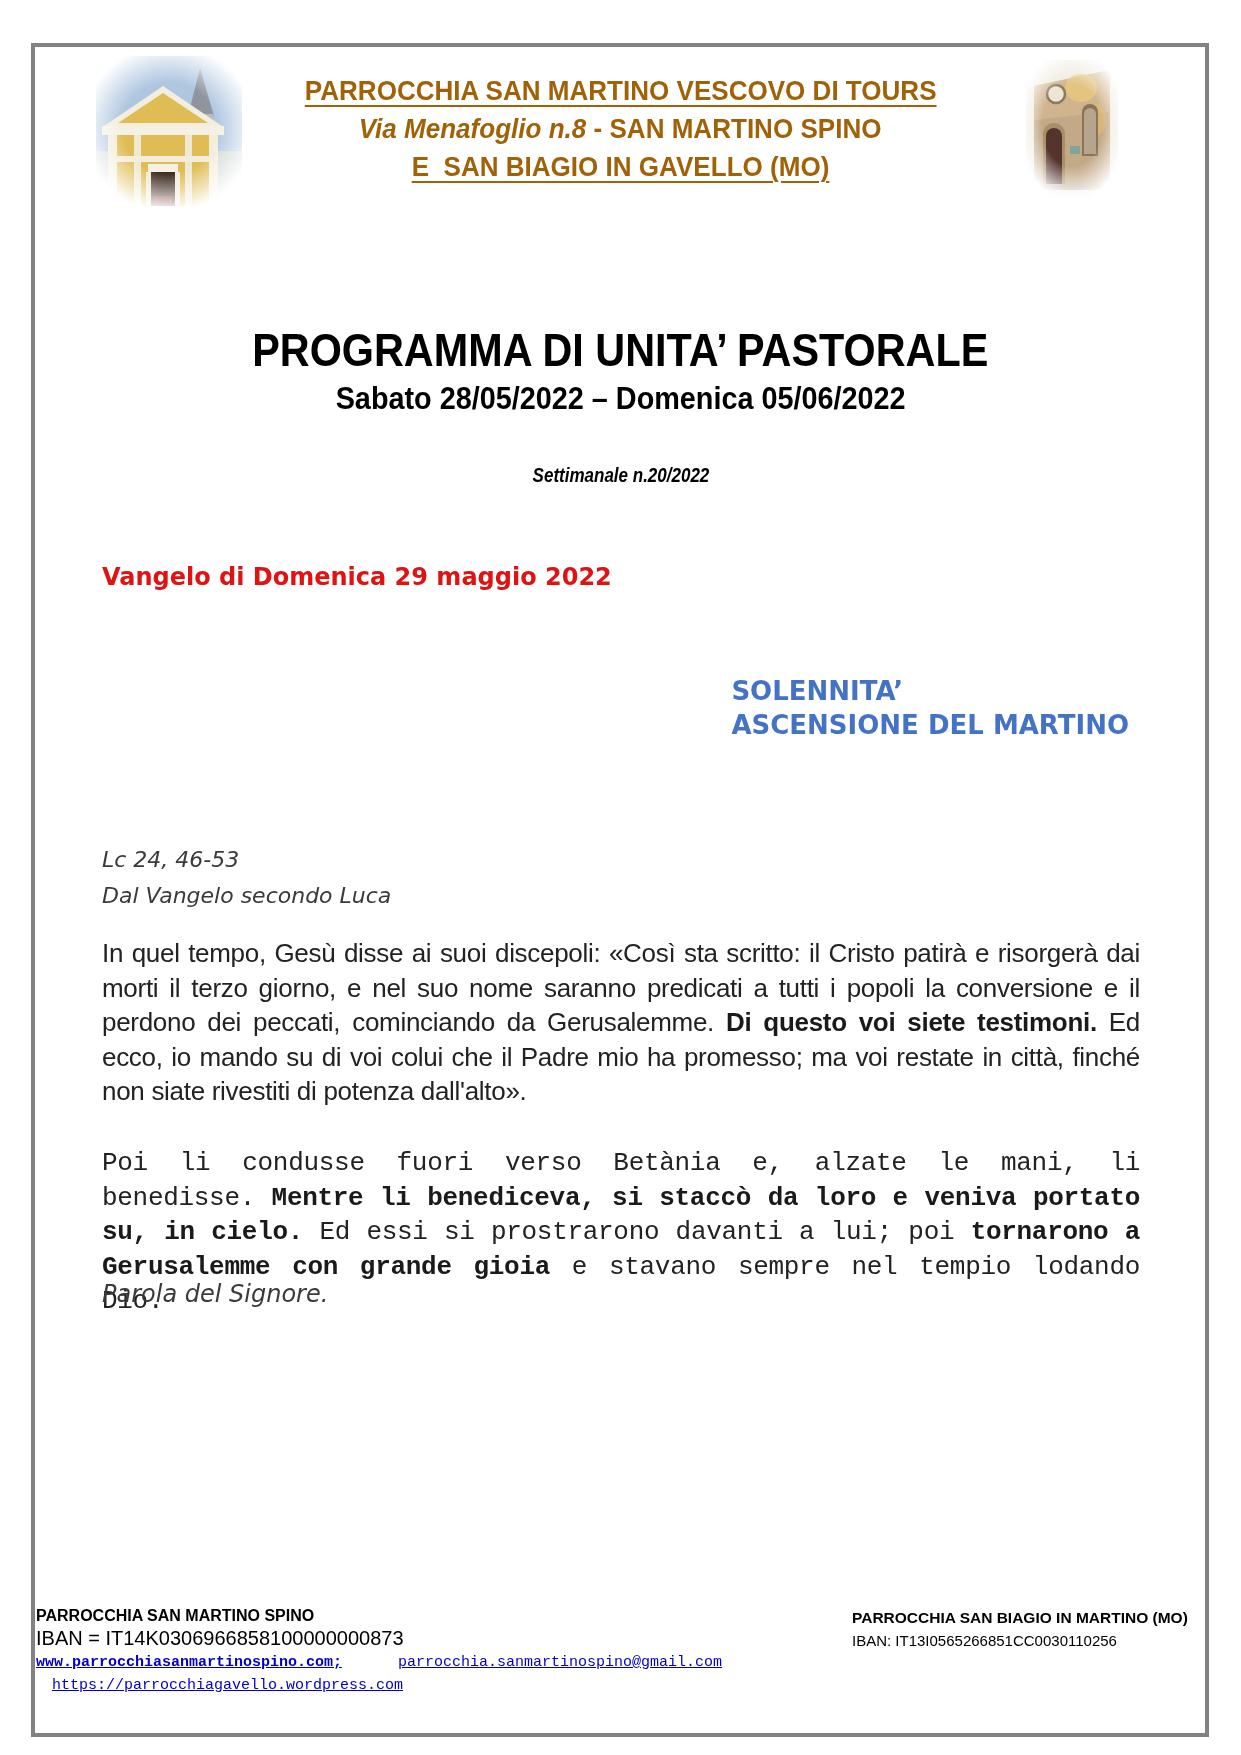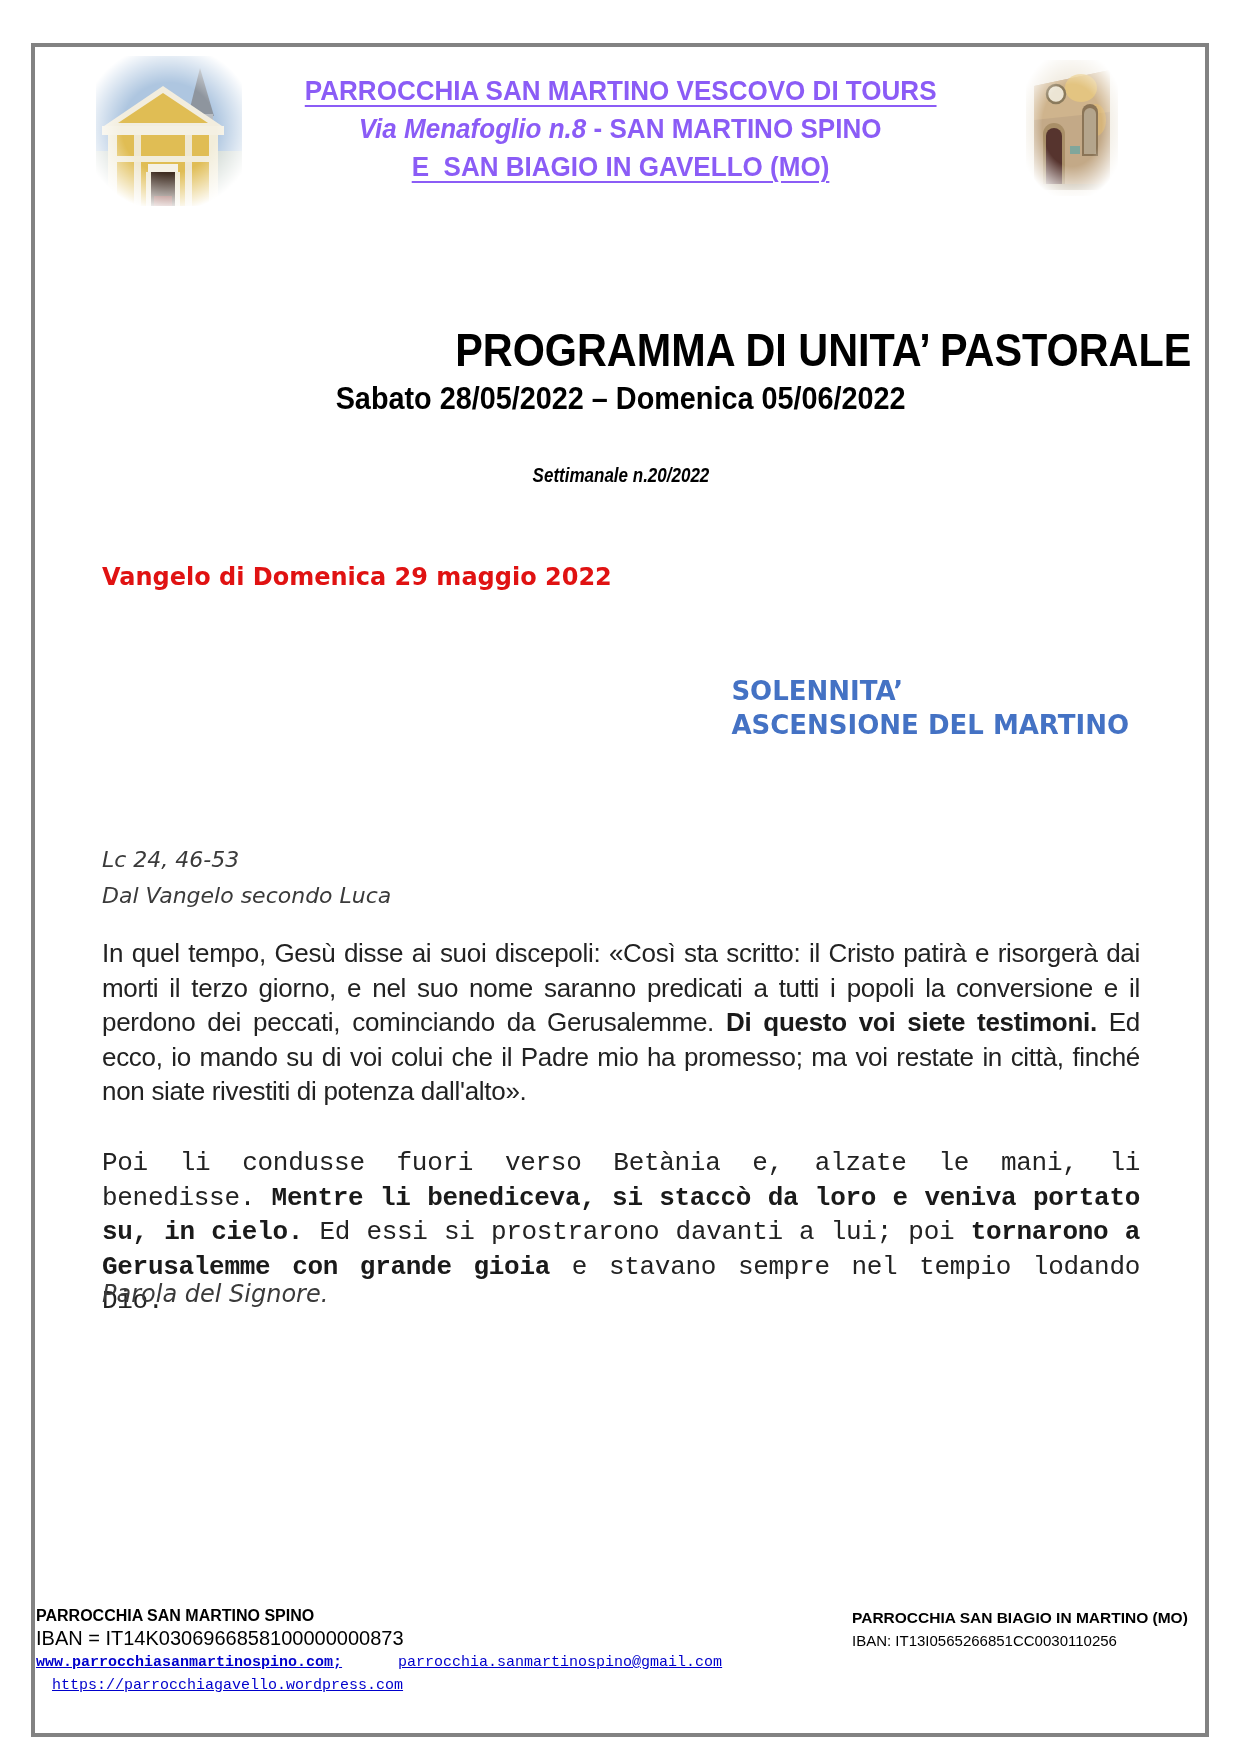--- a/index.html
+++ b/index.html
@@ -18,32 +18,32 @@
   .church{position:absolute;overflow:hidden;}
   .church svg{display:block;filter:blur(0.6px);}
   .church .fade{
     position:absolute;inset:0;
     background:radial-gradient(ellipse 62% 58% at 50% 48%, rgba(255,255,255,0) 52%, #ffffff 96%);
   }
   .church-left{left:96px;top:56px;width:146px;height:150px;}
   .church-right{left:1026px;top:60px;width:92px;height:136px;}
   .header-text{
     position:absolute;left:250px;right:250px;top:72px;
-    text-align:center;color:#8b5cf6;
+    text-align:center;color:#a16207;
   }
   .header-line{font-weight:bold;font-size:28px;line-height:38px;white-space:pre;}
   .cx93{display:inline-block;transform:scaleX(.93);}
   .cx9{display:inline-block;transform:scaleX(.9);}
   .cx88{display:inline-block;transform:scaleX(.88);}
   .cx85{display:inline-block;transform:scaleX(.85);}
   .uline{text-decoration:underline;text-decoration-thickness:2px;text-underline-offset:5px;}
   .it{font-style:italic;}
   
   .main-title{
-    position:absolute;left:0;right:0;top:322px;text-align:right;
+    position:absolute;left:0;right:0;top:322px;text-align:center;
     font-weight:bold;font-size:47px;color:#000;white-space:pre;
   }
   .sub-title{
     position:absolute;left:0;right:0;top:380px;text-align:center;
     font-weight:bold;font-size:32px;color:#000;white-space:pre;
   }
   .issue-line{
     position:absolute;left:0;right:0;top:464px;text-align:center;
     font-weight:bold;font-style:italic;font-size:20px;color:#000;white-space:pre;
   }

